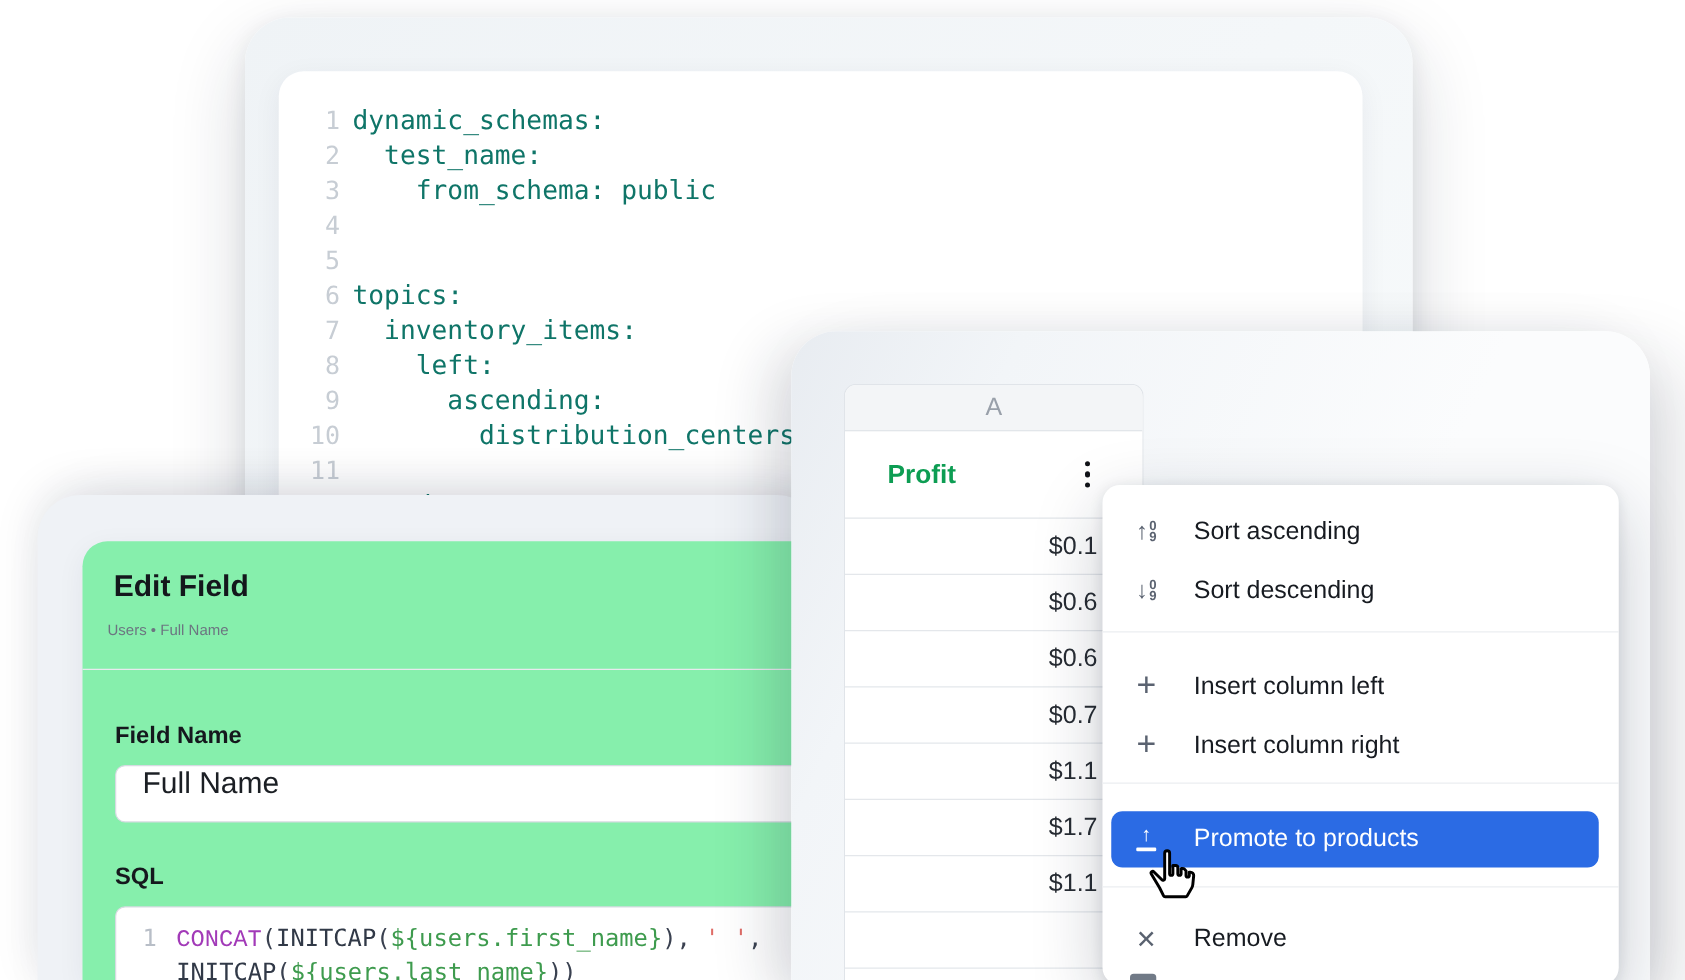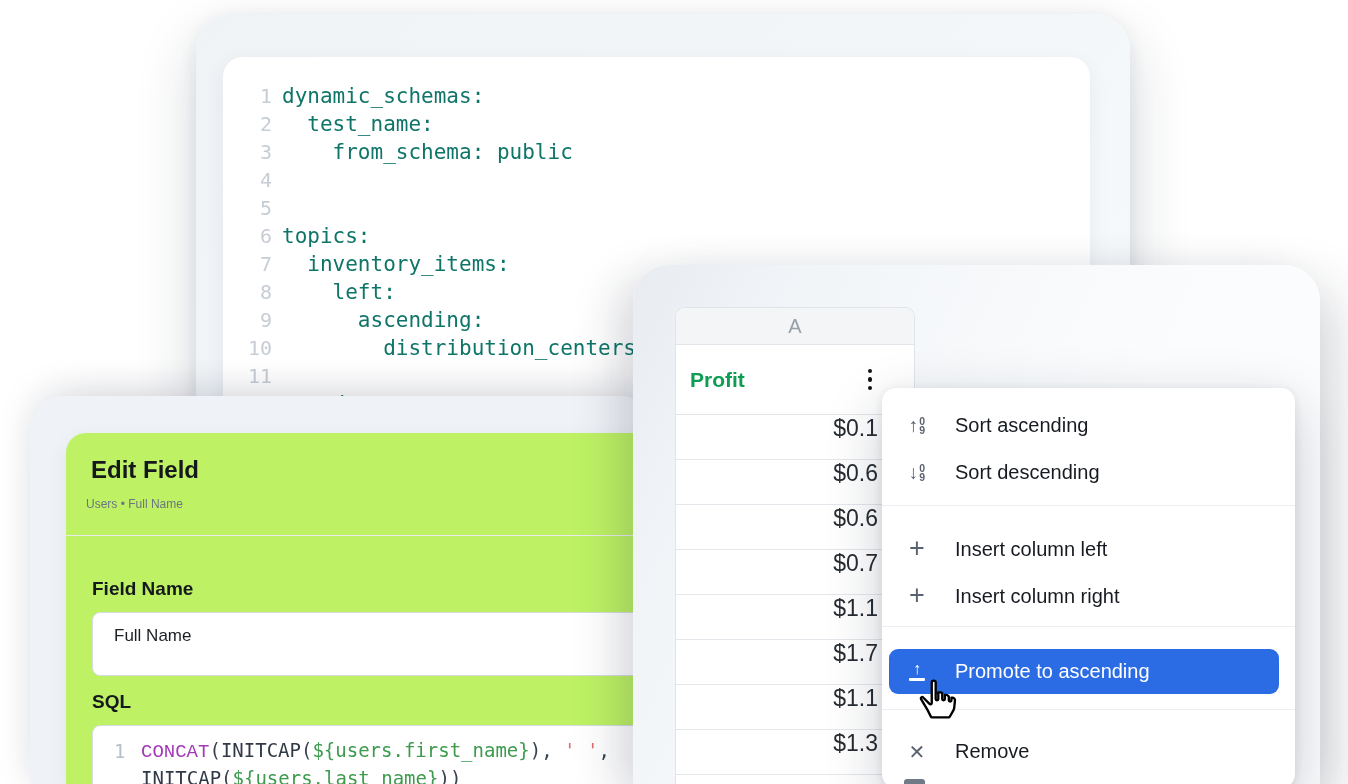--- a/index.html
+++ b/index.html
@@ -31,29 +31,29 @@
     background:#fff;border-radius:20px;box-shadow:0 6px 22px rgba(30,40,60,.06);overflow:hidden;}
   #codewrap{position:absolute;left:0;top:25px;right:0;}
   .cl{display:flex;height:28px;align-items:center;}
   .cl .n{width:49px;text-align:right;flex:0 0 49px;
     font:500 20px/28px "DejaVu Sans Mono",monospace;color:#C7CDD4;}
   .cl .t{margin-left:10px;white-space:pre;
     font:500 21px/28px "DejaVu Sans Mono",monospace;color:#0F7568;}
 
   
   #card-edit{left:66px;top:433px;width:590px;height:351px;z-index:4;
-    background:#bef264;border-radius:20px 20px 0 0;box-shadow:0 6px 22px rgba(30,40,60,.06);}
+    background:#86efac;border-radius:20px 20px 0 0;box-shadow:0 6px 22px rgba(30,40,60,.06);}
   #ef-title{left:25px;top:23px;font-size:24px;font-weight:700;color:#14171C;}
   #ef-sub{left:20px;top:64px;font-size:12px;color:#6C7581;}
   #ef-divider{left:0;top:102px;width:100%;height:1px;background:#E8EAEE;}
   .ef-label{font-size:19px;font-weight:700;color:#15181D;}
   #ef-fname-label{left:26px;top:145px;}
-  #ef-input{left:26px;top:179px;width:560px;height:64px;box-sizing:border-box;
+  #ef-input{left:26px;top:179px;width:560px;height:46px;box-sizing:border-box;
     border:1px solid #D6DBE1;border-radius:8px;background:#fff;
-    font-family:"Liberation Sans",sans-serif;font-size:17px;color:#1B1F24;
+    font-family:"Liberation Sans",sans-serif;font-size:24px;color:#1B1F24;
     padding:0 0 16px 21px;outline:none;}
   #ef-sql-label{left:26px;top:258px;}
   #ef-sqlbox{left:26px;top:292px;width:560px;height:70px;box-sizing:border-box;
     border:1px solid #D6DBE1;border-radius:8px;background:#fff;
     padding:12px 0 0 0;overflow:hidden;}
   .sqlline{display:flex;height:27px;align-items:center;
     font:500 19px/27px "DejaVu Sans Mono",monospace;white-space:pre;}
   .sqlline .sn{flex:0 0 26px;padding-left:21px;color:#B8BEC7;}
   .sqlline .sc{margin-left:1px;}
   .sqlline.cont .sc{margin-left:48px;}
@@ -64,28 +64,28 @@
   .tok-s{color:#DF6C66;}
 
   
   #sheet{left:675px;top:307px;width:240px;height:477px;z-index:6;box-sizing:border-box;
     background:#fff;border:1px solid #E0E4E9;border-bottom:none;
     border-radius:10px 10px 0 0;overflow:hidden;}
   #collet{height:36px;background:#F3F5F7;border-bottom:1px solid #E2E6EA;
     display:flex;align-items:center;justify-content:center;
     font-size:20px;color:#99A0AA;}
   #sheethead{height:69px;border-bottom:1px solid #E2E6EA;
-    display:flex;align-items:center;padding-left:14px;}
+    display:flex;align-items:center;padding-left:34px;}
   #sheethead .hname{font-size:21px;font-weight:700;color:#0D9D53;}
   #kebab{margin-left:auto;margin-right:38px;display:flex;flex-direction:column;
     align-items:center;cursor:pointer;padding:4px;}
   #kebab i{width:4.5px;height:4.5px;border-radius:50%;background:#111318;margin:2px 0;}
   .srow{height:44px;border-bottom:1px solid #E4E7EB;display:flex;
-    justify-content:flex-end;padding-right:36px;
-    font-size:23px;color:#272C33;}
+    align-items:center;justify-content:flex-end;padding-right:36px;
+    font-size:20px;color:#272C33;}
 
   
   #menu{left:882px;top:388px;width:413px;height:400px;z-index:7;box-sizing:border-box;
     background:#fff;border-radius:14px;padding-top:14px;
     box-shadow:0 18px 55px rgba(18,28,48,.22), 0 2px 10px rgba(18,28,48,.10);}
   .mi{height:47px;display:flex;align-items:center;padding-left:22px;cursor:pointer;}
   .mi .ic{width:26px;flex:0 0 26px;display:flex;justify-content:center;
     align-items:center;color:#5A6270;}
   .mi .lbl{margin-left:25px;font-size:20px;color:#171B21;}
   .mdiv{height:1px;background:#ECEEF1;}
@@ -233,23 +233,20 @@
       </div>
 
       <div class="srow">
         <span>$1.7</span>
       </div>
 
       <div class="srow">
         <span>$1.1</span>
       </div>
 
-      <div class="srow">
-        <span>$1.3</span>
-      </div>
     </div>
   <div class="srow"></div>
 </div>
 
 <div class="abs" id="menu">
   <div class="mi">
     <span class="ic sorticon">
       <span class="arr">↑</span>
         <span class="digits">
           <span>0</span>
@@ -276,21 +273,21 @@
   <div class="mi">
     <span class="ic plus">+</span>
     <span class="lbl">Insert column right</span>
   </div>
   <div class="mdiv d2"></div>
   <div class="mi blue">
     <span class="ic promoteicon">
       <span class="parr">↑</span>
         <span class="pbar"></span>
     </span>
-    <span class="lbl">Promote to ascending</span>
+    <span class="lbl">Promote to products</span>
   </div>
   <div class="mdiv d3"></div>
   <div class="mi">
     <span class="ic xmark">✕</span>
     <span class="lbl">Remove</span>
   </div>
   <div id="partial-icon"></div>
 </div>
 
 <svg class="abs" id="cursor" viewBox="0 0 16 16">

